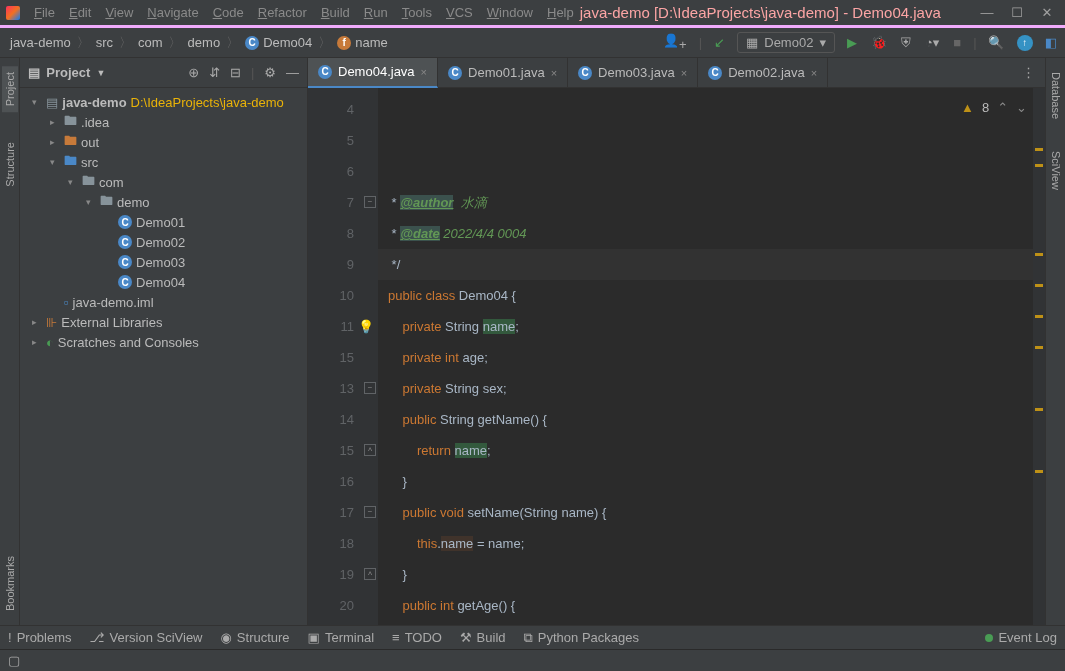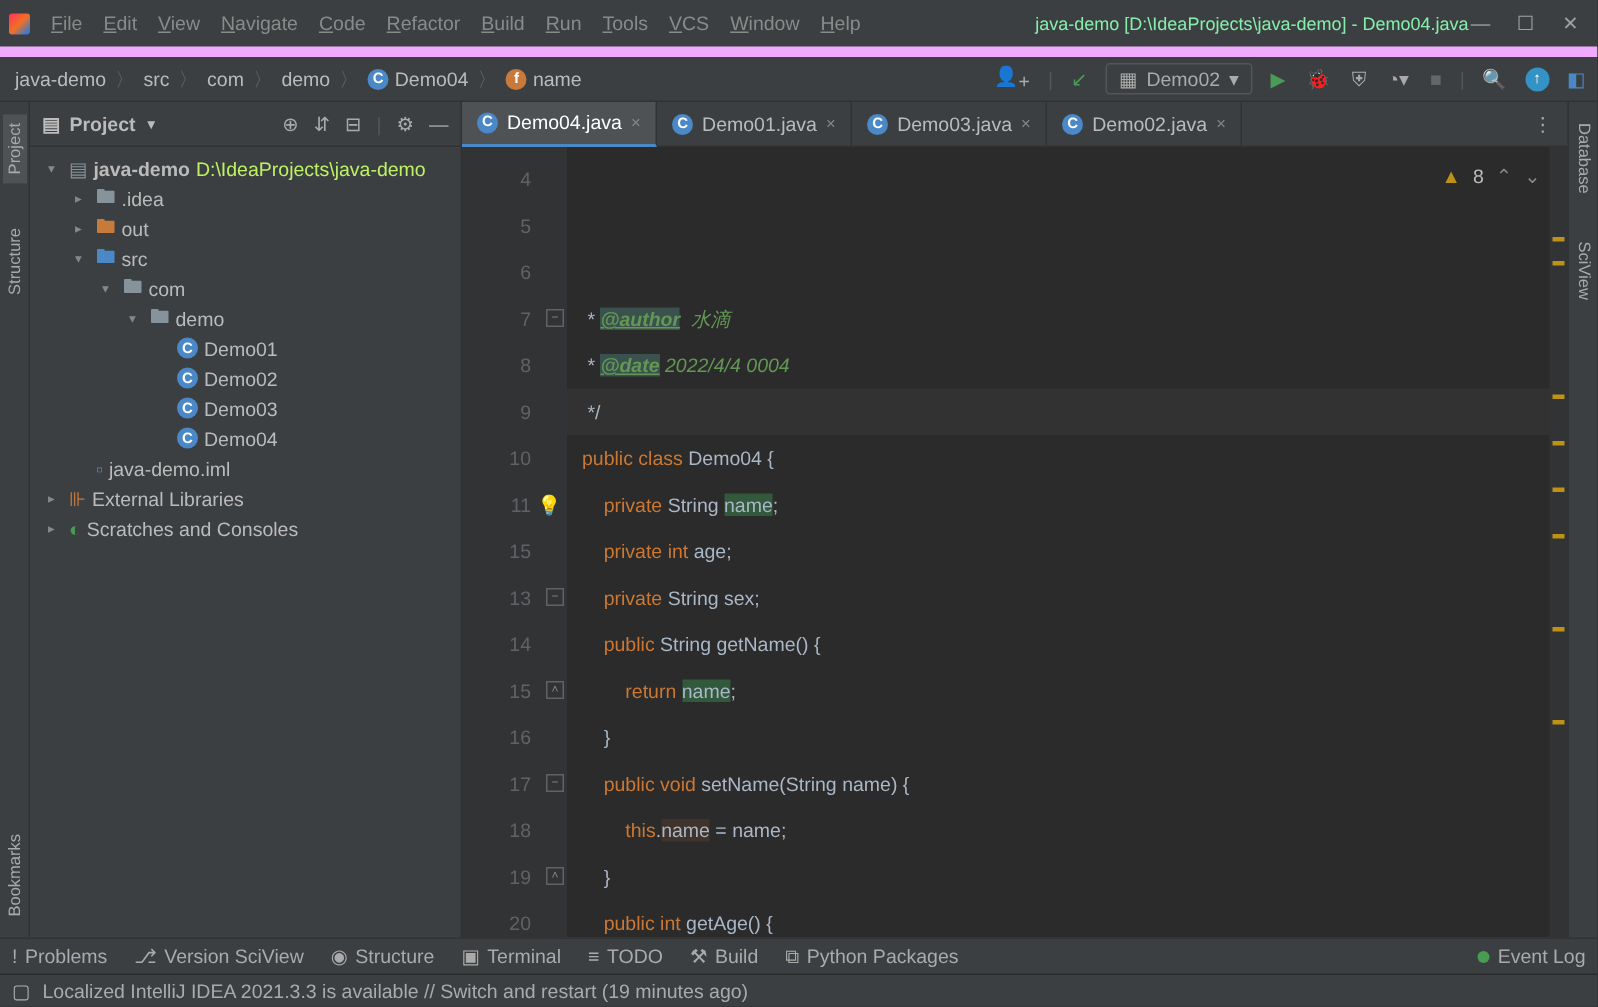--- a/index.html
+++ b/index.html
@@ -1,21 +1,21 @@
 <!DOCTYPE html>
 <html><head>
 <meta charset="utf-8">
 <style>
 *{box-sizing:border-box;margin:0;padding:0;font-family:"Segoe UI",Arial,sans-serif;font-size:13px;user-select:none}
 body{width:1065px;height:671px;background:#3c3f41;color:#bbb;overflow:hidden;display:flex;flex-direction:column}
-.title-bar{height:38px;background:#3c3f41;display:flex;align-items:center;padding:0 6px;color:#8a8a8a;border-bottom:7px solid #f0abfc}
+.title-bar{height:28px;background:#3c3f41;display:flex;align-items:center;padding:0 6px;color:#8a8a8a;border-bottom:3px solid #f0abfc}
 .menu-bar{display:flex;gap:2px;align-items:center}
 .menu-item{padding:2px 6px;cursor:pointer}
 .menu-item u{text-decoration:underline}
-.title-txt{flex:1;text-align:right;color:#86efac;font-size:12px}
+.title-txt{flex:1;text-align:left;color:#fca5a5;font-size:15px}
 .win-controls{display:flex;gap:14px;color:#a0a0a0;padding-right:4px}
 .win-controls span{cursor:pointer;width:16px;text-align:center}
 .nav-bar{height:30px;background:#3c3f41;display:flex;align-items:center;padding:0 6px;border-bottom:1px solid #323232}
 .crumb{display:flex;align-items:center;gap:4px;padding:2px 4px;color:#bbb}
 .crumb-sep{color:#666;margin:0 2px}
 .ico{display:inline-flex;width:14px;height:14px;align-items:center;justify-content:center;font-size:10px}
 .ico-class{background:#4a88c7;color:#fff;border-radius:50%;font-weight:bold}
 .ico-field{background:#c77a3a;color:#fff;border-radius:50%;font-weight:bold}
 .nav-right{margin-left:auto;display:flex;align-items:center;gap:10px;color:#aaa}
 .nav-btn{cursor:pointer;padding:2px}
@@ -161,21 +161,21 @@
         <span style="color:#555">|</span>
         <span>⚙</span>
         <span>—</span>
       </div>
     </div>
     <div class="tree" id="tree">
         <div class="tree-row ind-0">
           <span class="arrow">▾</span>
           <span style="color:#87939a">▤</span>
           <span style="font-weight:bold">java-demo</span> 
-          <span style="color:#bef264">D:\IdeaProjects\java-demo</span>
+          <span style="color:#eab308">D:\IdeaProjects\java-demo</span>
         </div>
         <div class="tree-row ind-1">
           <span class="arrow">▸</span>
           <span style="color:#87939a">🖿</span>
           <span style="">.idea</span>
         </div>
         <div class="tree-row ind-1">
           <span class="arrow">▸</span>
           <span style="color:#c77a3a">🖿</span>
           <span style="">out</span>
@@ -342,14 +342,13 @@
       <span>Python Packages</span>
     </div>
     <div class="bb-item" style="margin-left: auto;">
       <span class="green-dot"></span>
       <span>Event Log</span>
     </div>
   </div>
 
 <div class="status-bar">
   <span style="margin-right:8px">▢</span>
-  <span>Localized IntelliJ IDEA 2021.3.3 is available // Switch and restart (19 minutes ago)</span>
 </div>
 
 </body></html>

